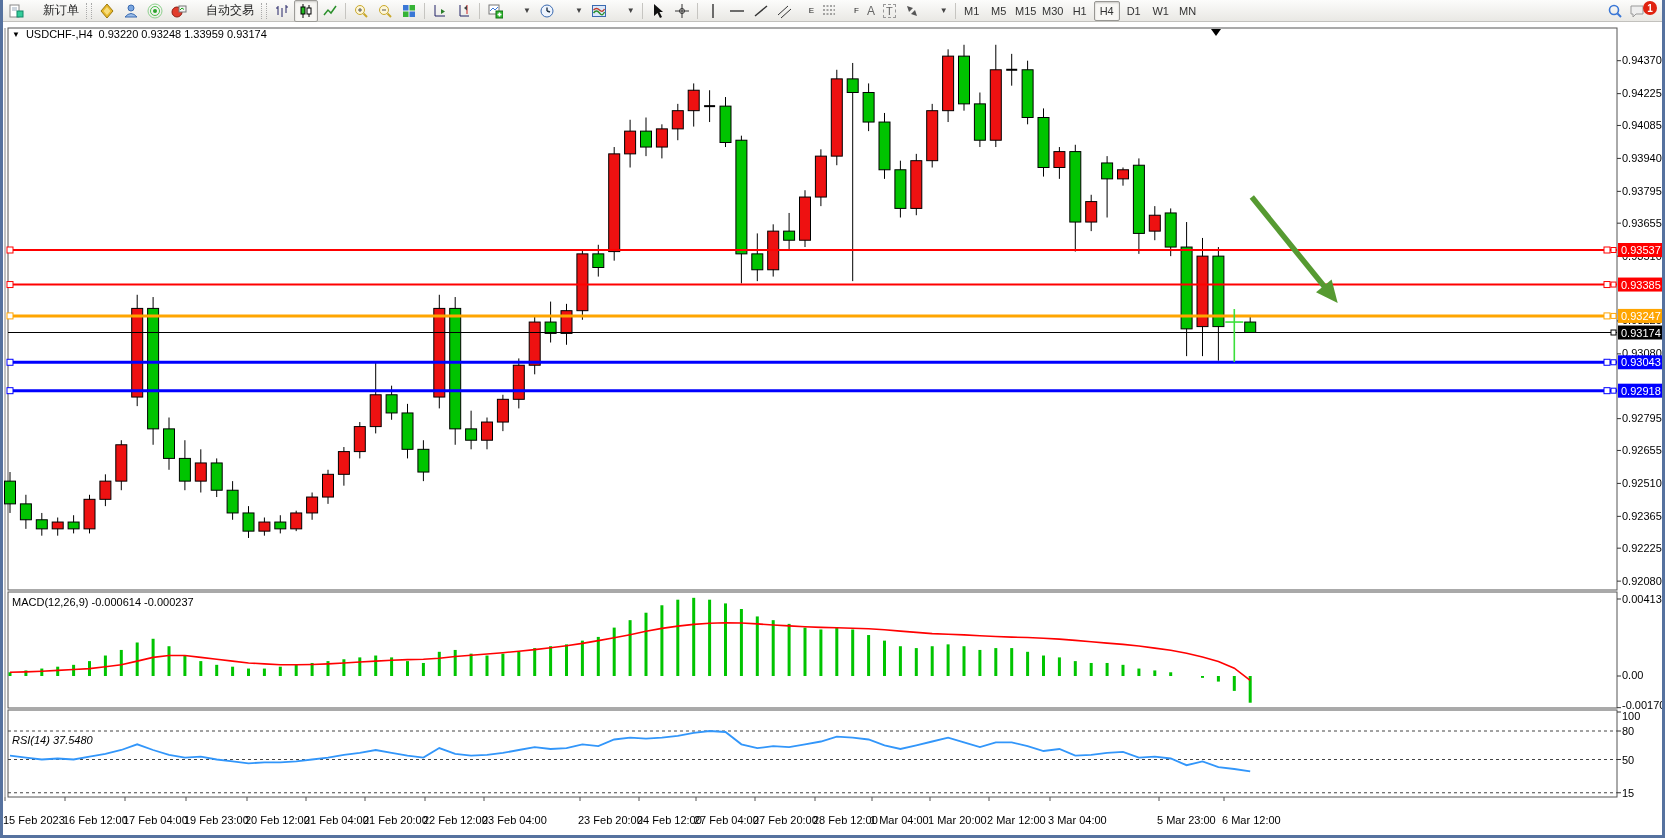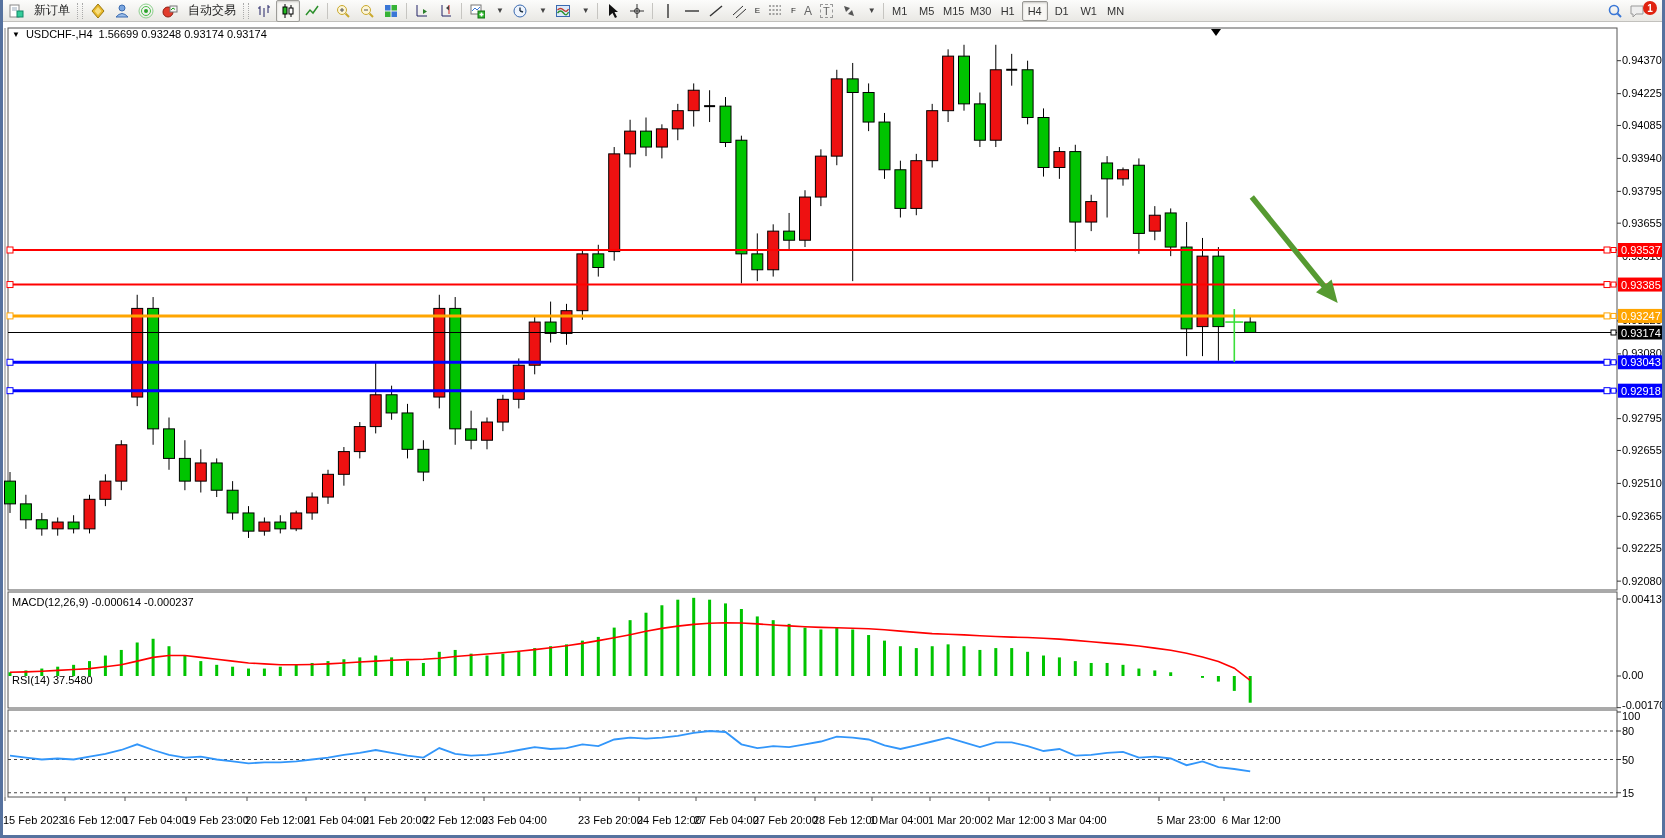--- a/index.html
+++ b/index.html
@@ -4,41 +4,41 @@
 <style>
   html,body{margin:0;padding:0;}
   body{width:1665px;height:838px;position:relative;overflow:hidden;
        font-family:"Liberation Sans","DejaVu Sans",sans-serif;background:#fff;}
   #frame{position:absolute;inset:0;border-left:3px solid #56729f;border-right:3px solid #56729f;
          border-bottom:3px solid #56729f;pointer-events:none;z-index:50;}
   
   #toolbar{position:absolute;left:0;top:0;width:1665px;height:22px;
            background:linear-gradient(#fcfcfb,#e9e8e4);border-bottom:1px solid #c2c1bd;
            display:flex;align-items:center;padding-left:4px;box-sizing:border-box;z-index:40;}
-  .tbtn{display:flex;align-items:center;gap:10px;height:20px;padding:0 3px;border:1px solid transparent;
+  .tbtn{display:flex;align-items:center;gap:19px;height:20px;padding:0 3px;border:1px solid transparent;
         border-radius:2px;font-size:12px;color:#222;cursor:default;white-space:nowrap;}
   .tbtn.pressed{background:#f7f6f3;border:1px solid #9d9c98;box-shadow:inset 0 1px 2px rgba(0,0,0,.18);}
   .sep{width:1px;height:16px;background:#c6c5c1;margin:0 3px;flex:0 0 auto;}
   .grip{width:4px;height:16px;margin:0 3px;border-left:1px dotted #aaa;border-right:1px dotted #aaa;}
   .tficon{width:16px;height:16px;display:block;}
   .dd{font-size:8px;color:#444;margin-left:1px;}
   .tf{font-size:11px;color:#333;min-width:24px;justify-content:center;display:flex;align-items:center;
       height:18px;border:1px solid transparent;border-radius:2px;}
   .tf.active{background:#f8f7f4;border:1px solid #989793;box-shadow:inset 0 1px 2px rgba(0,0,0,.2);}
   #tb-right{position:absolute;right:8px;top:0;height:22px;display:flex;align-items:center;gap:6px;}
   #badge{width:14px;height:14px;border-radius:50%;background:#e02310;color:#fff;font-size:10px;
          font-weight:bold;display:flex;align-items:center;justify-content:center;margin-left:-8px;margin-top:-6px;}
   
   #chartwrap{position:absolute;left:0;top:22px;width:1665px;height:816px;background:#fff;}
   #chart-svg{position:absolute;left:0;top:0;}
   .overlay{position:absolute;font-size:11px;color:#000;white-space:pre;z-index:10;}
   #symlabel{left:12px;top:6px;display:flex;gap:6px;align-items:center;}
   #symlabel .tri{font-size:8px;color:#000;}
   #macdlabel{left:12px;top:574px;}
-  #rsilabel{left:12px;top:652px;}
+  #rsilabel{left:12px;top:712px;font-style:italic;}
 </style>
 </head>
 <body>
 
 <div id="toolbar">
   <div class="tbtn">
     <svg class="tficon" viewBox="0 0 16 16">
         <rect x="2" y="2" width="9" height="12" fill="#fff" stroke="#888"></rect>
         <line x1="4" y1="5" x2="9" y2="5" stroke="#9ab"></line>
         <line x1="4" y1="7" x2="9" y2="7" stroke="#9ab"></line>
@@ -633,19 +633,19 @@
         <text x="1048" y="802" font-size="11" fill="#000">3 Mar 04:00</text>
         <line x1="1159" y1="775" x2="1159" y2="779" stroke="#555"></line>
         <text x="1157" y="802" font-size="11" fill="#000">5 Mar 23:00</text>
         <line x1="1224" y1="775" x2="1224" y2="779" stroke="#555"></line>
         <text x="1222" y="802" font-size="11" fill="#000">6 Mar 12:00</text>
       </g>
     </svg>
   <div class="overlay" id="symlabel">
     <span class="tri">▼</span>
     <span>USDCHF-,H4</span>
-    <span>1.56699 0.93248 0.93174 0.93174</span>
+    <span>0.93220 0.93248 1.33959 0.93174</span>
   </div>
   <div class="overlay" id="macdlabel">MACD(12,26,9) -0.000614 -0.000237</div>
   <div class="overlay" id="rsilabel">RSI(14) 37.5480</div>
 </div>
 
 <div id="frame"></div>
 
 </body></html>

